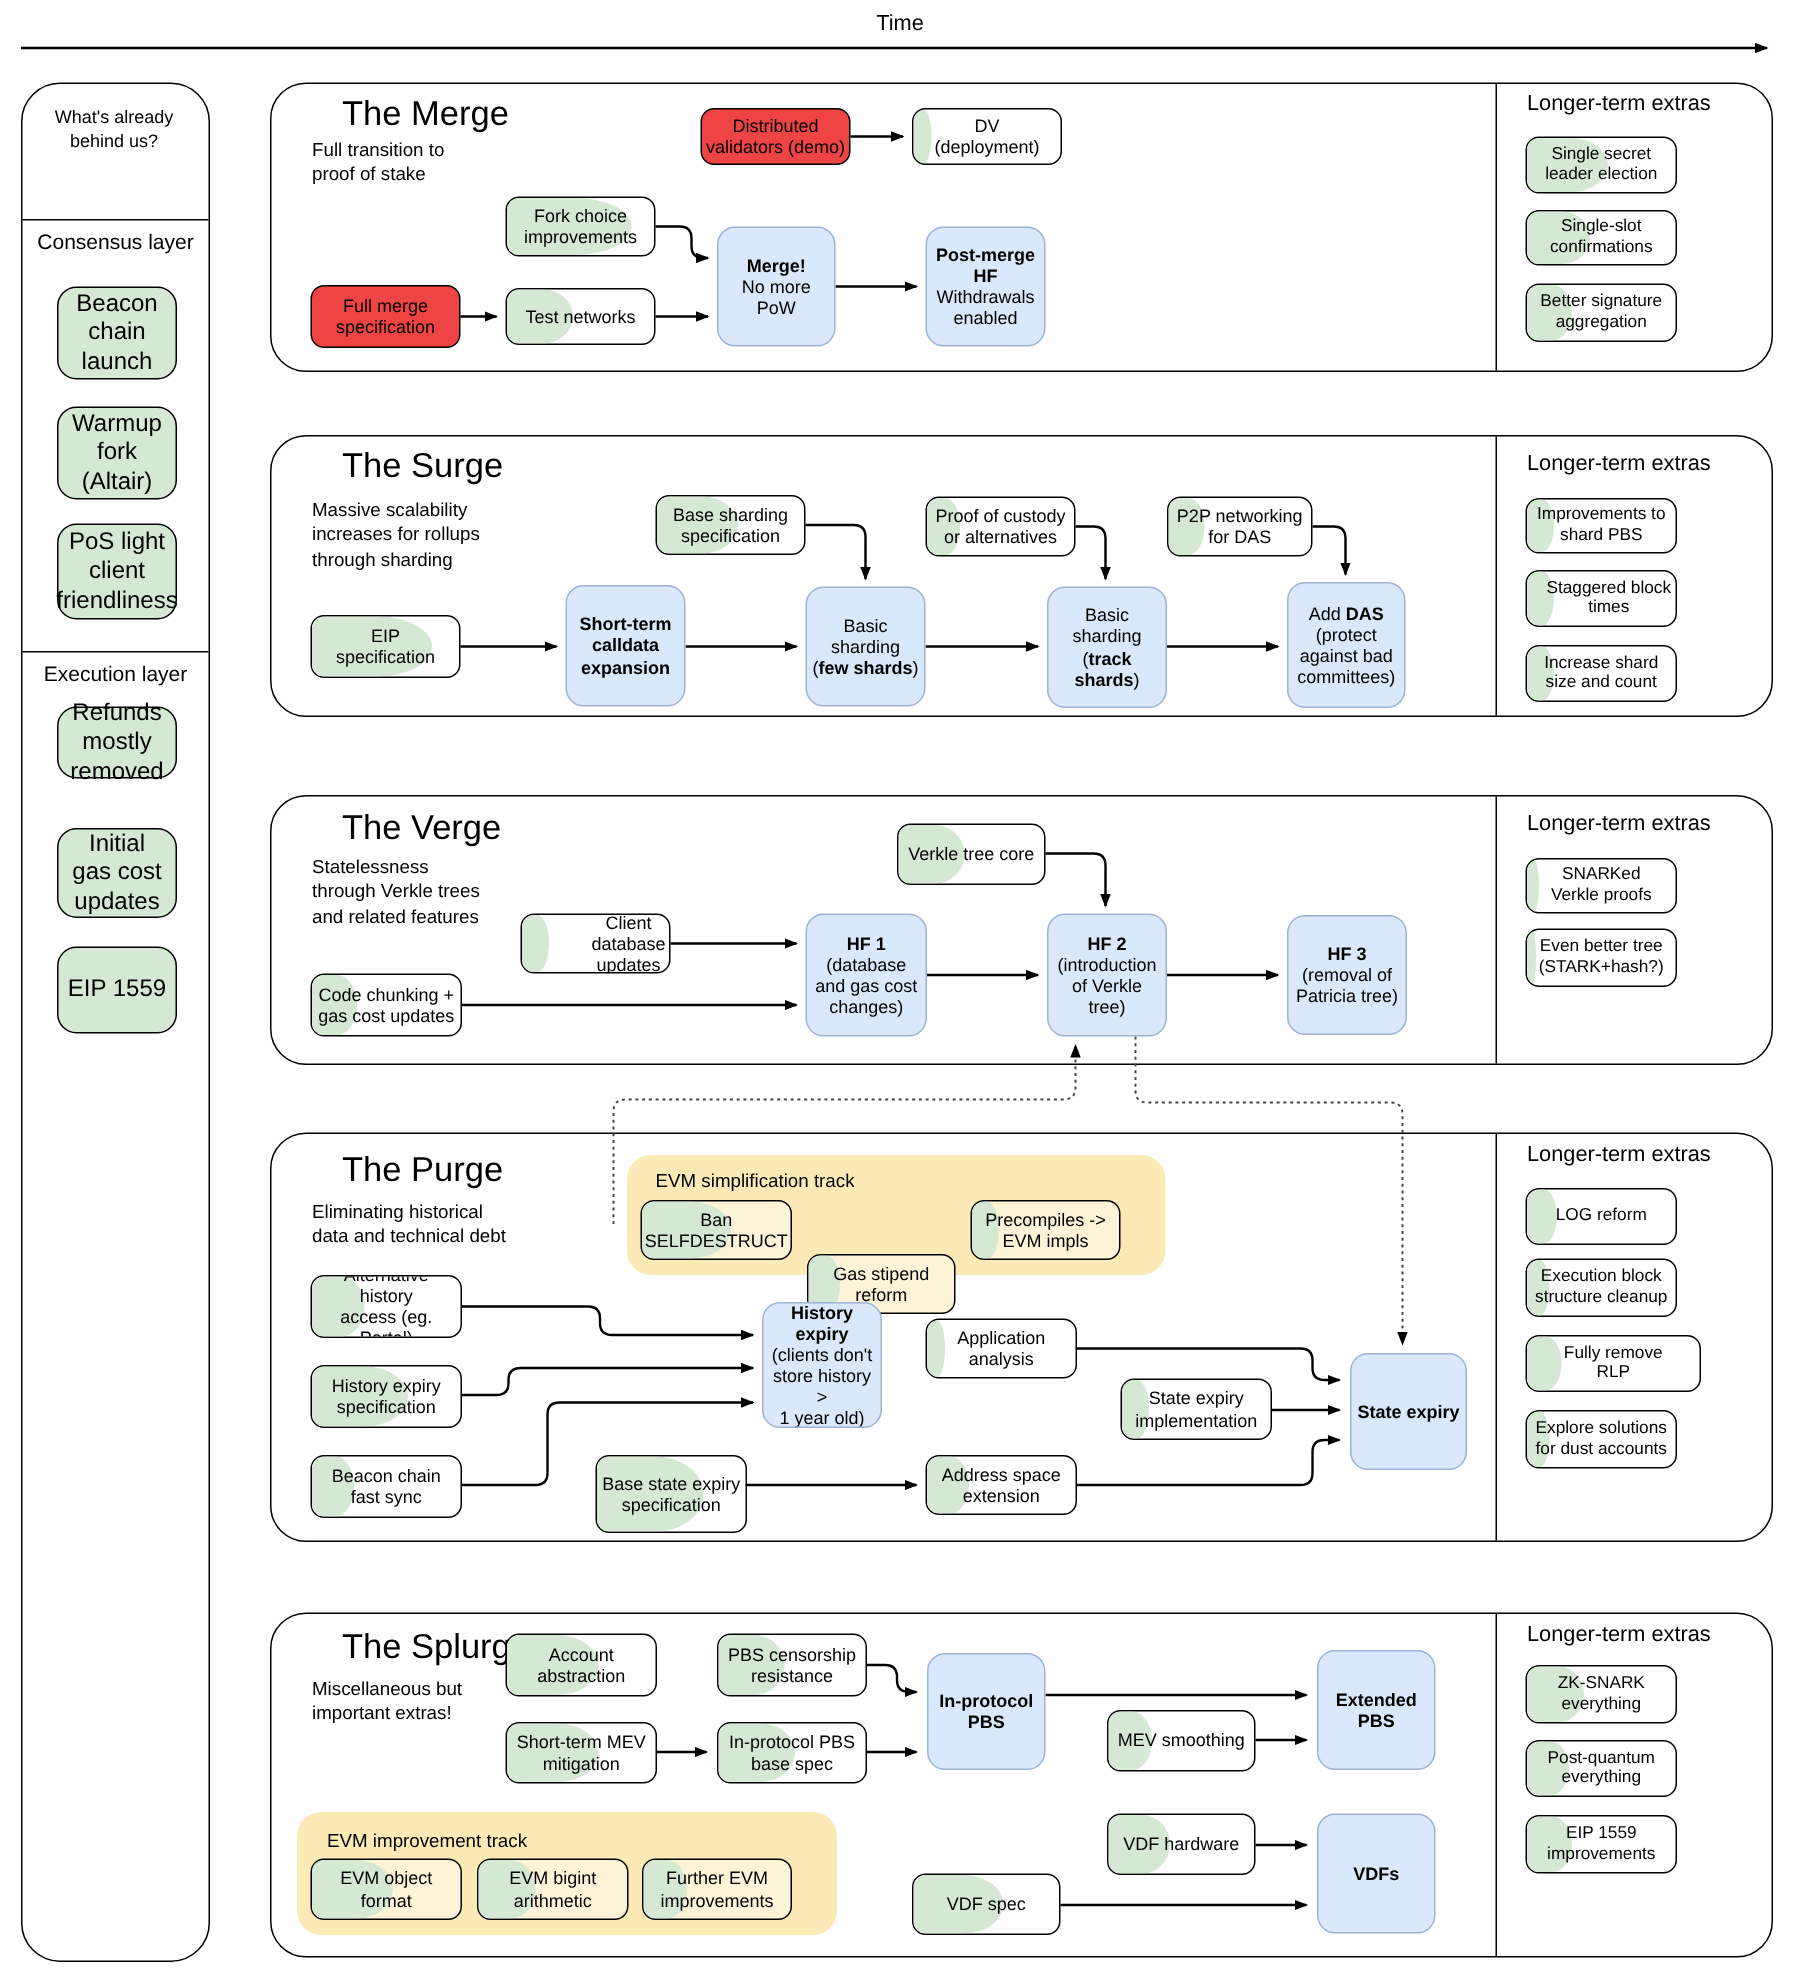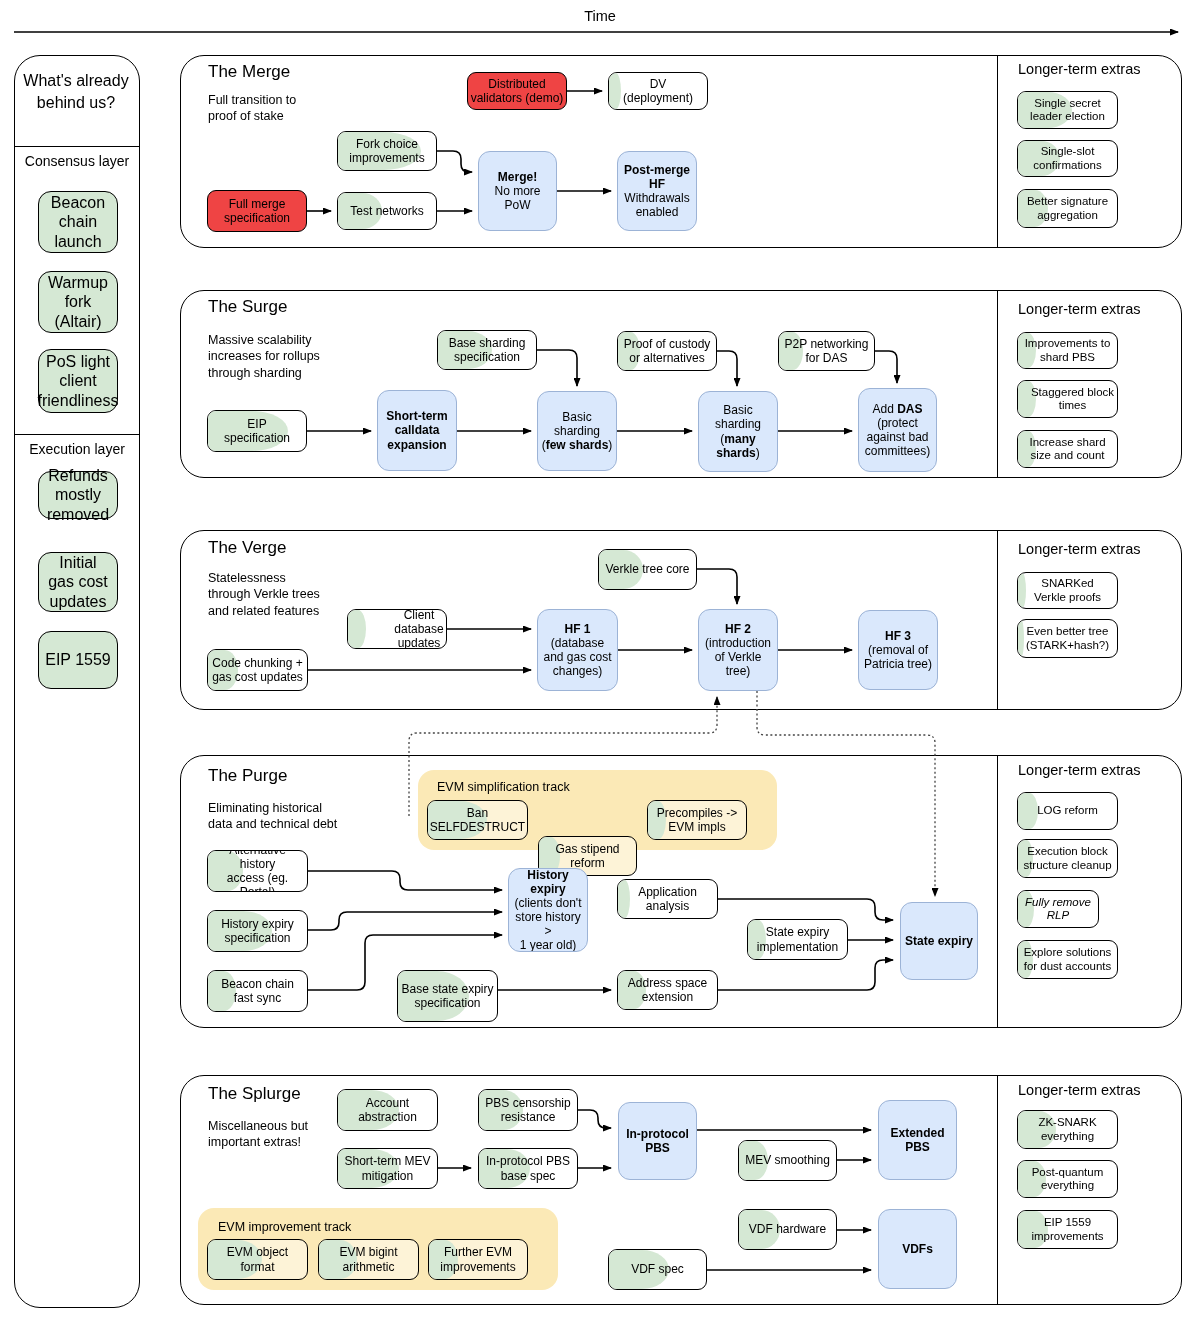--- a/index.html
+++ b/index.html
@@ -3,30 +3,30 @@
 <meta charset="utf-8">
 <style>
   html,body{margin:0;padding:0;background:#fff;}
   #page{position:relative;width:1196px;height:1322px;background:#fff;
         font-family:"Liberation Sans",sans-serif;color:#000;overflow:hidden;}
   .time-label{position:absolute;left:560px;top:8px;width:80px;text-align:center;
               font-size:14.5px;}
   .sidebar{position:absolute;left:14px;top:55px;width:126px;height:1253px;
            border:1.6px solid #000;border-radius:26px;background:#fff;box-sizing:border-box;}
   .sidebar-title{position:absolute;left:8px;top:14px;width:106px;text-align:center;
-                 font-size:16px;line-height:1.35;}
+                 font-size:12px;line-height:1.35;}
   .side-div{position:absolute;left:0;right:0;border-top:1.5px solid #000;}
   .side-label{position:absolute;left:0;width:100%;text-align:center;font-size:14px;}
   .side-item{position:absolute;background:#d5e8d4;border:1.4px solid #000;border-radius:13px;
              display:flex;align-items:center;justify-content:center;text-align:center;
              font-size:16px;line-height:1.2;box-sizing:border-box;}
   .row{position:absolute;border:1.6px solid #000;border-radius:24px;background:#fff;
        box-sizing:border-box;}
   .row-divider{position:absolute;top:0;bottom:0;border-left:1.4px solid #000;width:0;}
-  .row-title{position:absolute;font-size:17px;}
+  .row-title{position:absolute;font-size:23px;margin-left:20px;}
   .row-sub{position:absolute;font-size:12.5px;line-height:1.3;white-space:pre-line;}
   .extras-title{position:absolute;font-size:14.5px;}
   .box{position:absolute;box-sizing:border-box;border:1.3px solid #000;border-radius:9px;
        background:#fff;display:flex;align-items:center;justify-content:center;
        text-align:center;font-size:12px;line-height:1.17;overflow:hidden;}
   .box .txt{position:relative;z-index:1;width:100%;padding:1px 2px;}
   .blob{position:absolute;left:0;top:0;bottom:0;background:#d5e8d4;
         border-radius:0 45% 45% 0 / 0 50% 50% 0;}
   .done{background:#ef4444;}
   .milestone{background:#dae8fc;border:1.4px solid #9cb3d6;border-radius:12px;}
@@ -125,21 +125,21 @@
 data and technical debt</div>
       <div class="extras-title" style="left: 1018px; top: 762px;">Longer-term extras</div>
       <div class="box extra" style="left: 1017px; top: 792px; width: 101px; height: 38px;">
         <div class="blob" style="width: 20%;"></div>
         <div class="txt">LOG reform</div>
       </div>
       <div class="box extra" style="left: 1017px; top: 839px; width: 101px; height: 39px;">
         <div class="blob" style="width: 15%;"></div>
         <div class="txt">Execution block<br>structure cleanup</div>
       </div>
-      <div class="box extra" style="left: 1017px; top: 890px; width: 82px; height: 38px; font-style: italic;">
+      <div class="box extra" style="left: 1017px; top: 890px; width: 117px; height: 38px;">
         <div class="blob" style="width: 20%;"></div>
         <div class="txt">Fully remove<br>RLP</div>
       </div>
       <div class="box extra" style="left: 1017px; top: 940px; width: 101px; height: 39px;">
         <div class="blob" style="width: 15%;"></div>
         <div class="txt">Explore solutions<br>for dust accounts</div>
       </div>
       <div class="row" style="left: 180px; top: 1075px; width: 1002px; height: 230px;">
         <div class="row-divider" style="left: 816px;"></div>
       </div>
@@ -203,21 +203,21 @@
         <div class="blob" style="width: 82%;"></div>
         <div class="txt">EIP<br>specification</div>
       </div>
       <div class="box milestone" style="left: 377px; top: 390px; width: 80px; height: 81px;">
         <div class="txt"><b>Short-term</b><br><b>calldata</b><br><b>expansion</b></div>
       </div>
       <div class="box milestone" style="left: 537px; top: 391px; width: 80px; height: 80px;">
         <div class="txt">Basic<br>sharding<br>(<b>few shards</b>)</div>
       </div>
       <div class="box milestone" style="left: 698px; top: 391px; width: 80px; height: 81px;">
-        <div class="txt">Basic<br>sharding<br>(<b>many</b><br><b>shards</b>)</div>
+        <div class="txt">Basic<br>sharding<br>(<b>track</b><br><b>shards</b>)</div>
       </div>
       <div class="box milestone" style="left: 858px; top: 388px; width: 79px; height: 84px;">
         <div class="txt">Add <b>DAS</b><br>(protect<br>against bad<br>committees)</div>
       </div>
       <div class="box" style="left: 598px; top: 549px; width: 99px; height: 41px;">
         <div class="blob" style="width: 45%;"></div>
         <div class="txt">Verkle tree core</div>
       </div>
       <div class="box" style="left: 347px; top: 609px; width: 100px; height: 40px; padding-left: 44px;">
         <div class="blob" style="width: 18%;"></div>

